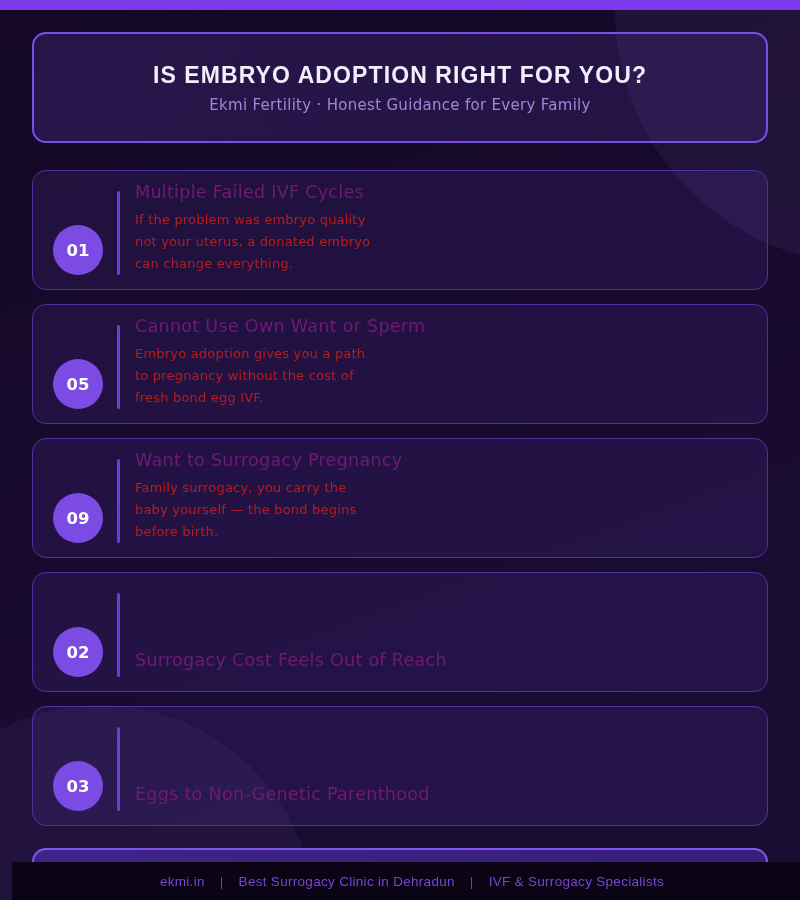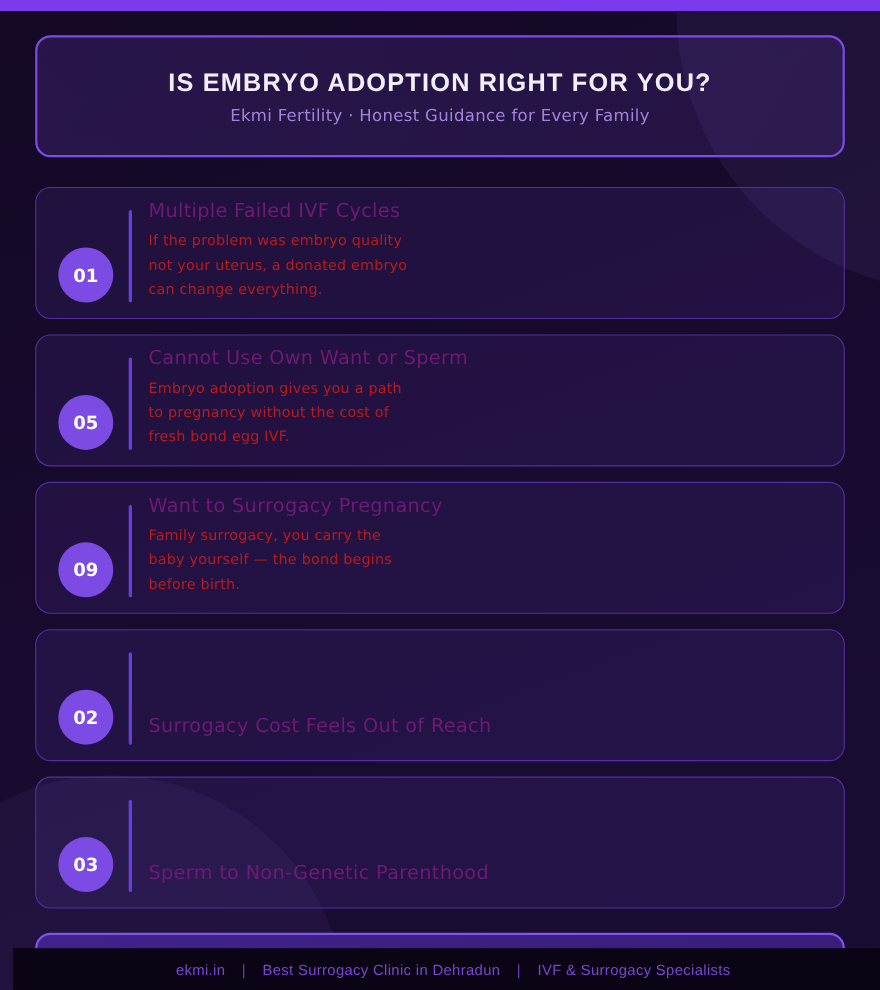--- a/index.html
+++ b/index.html
@@ -145,21 +145,21 @@
     <div class="accent-line"></div>
     <div class="card-content">
       <div class="card-title">Surrogacy Cost Feels Out of Reach</div>
     </div>
   </div>
 
   <div class="card">
     <div class="badge">03</div>
     <div class="accent-line"></div>
     <div class="card-content">
-      <div class="card-title">Sperm to Non-Genetic Parenthood</div>
+      <div class="card-title">Eggs to Non-Genetic Parenthood</div>
     </div>
   </div>
 
   <div class="cta-card"></div>
 
 </div>
 
 <div class="footer">
   <a href="#">ekmi.in</a>
   <span class="sep">|</span>

